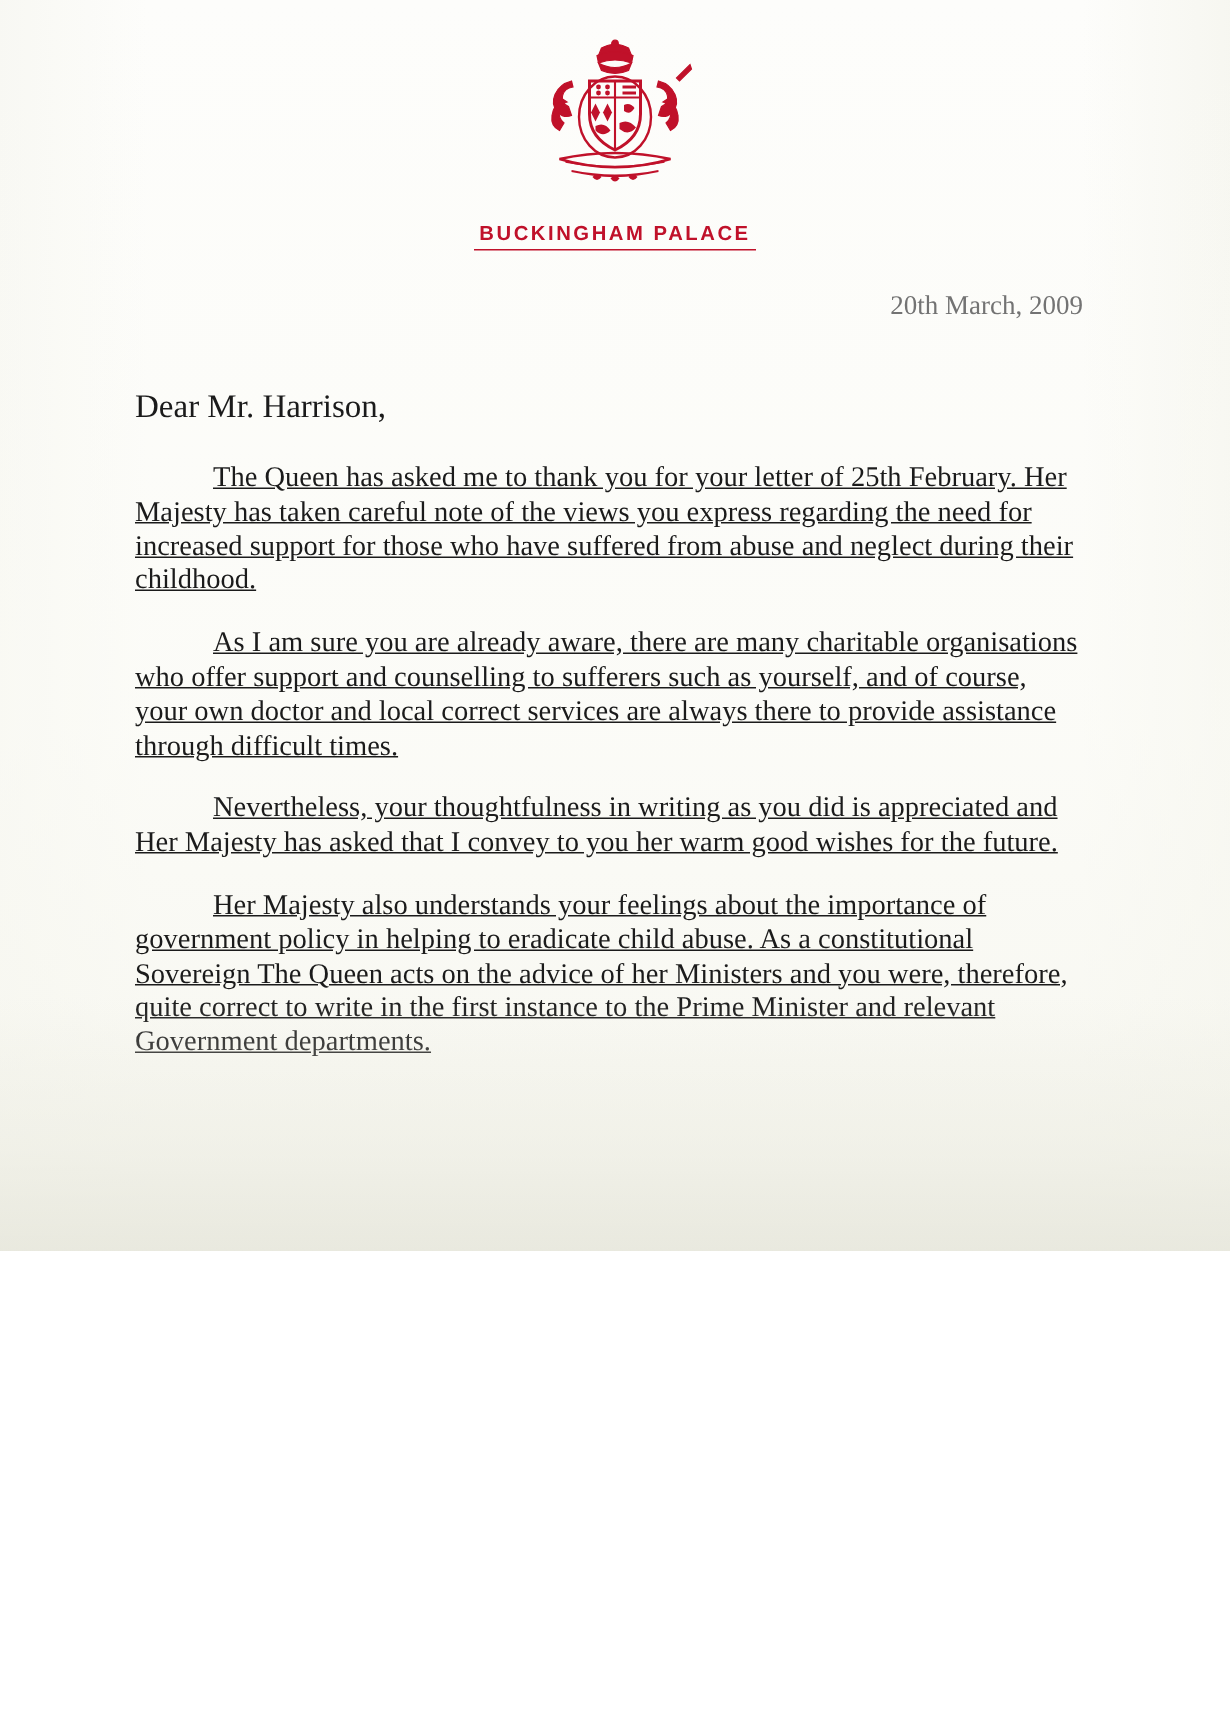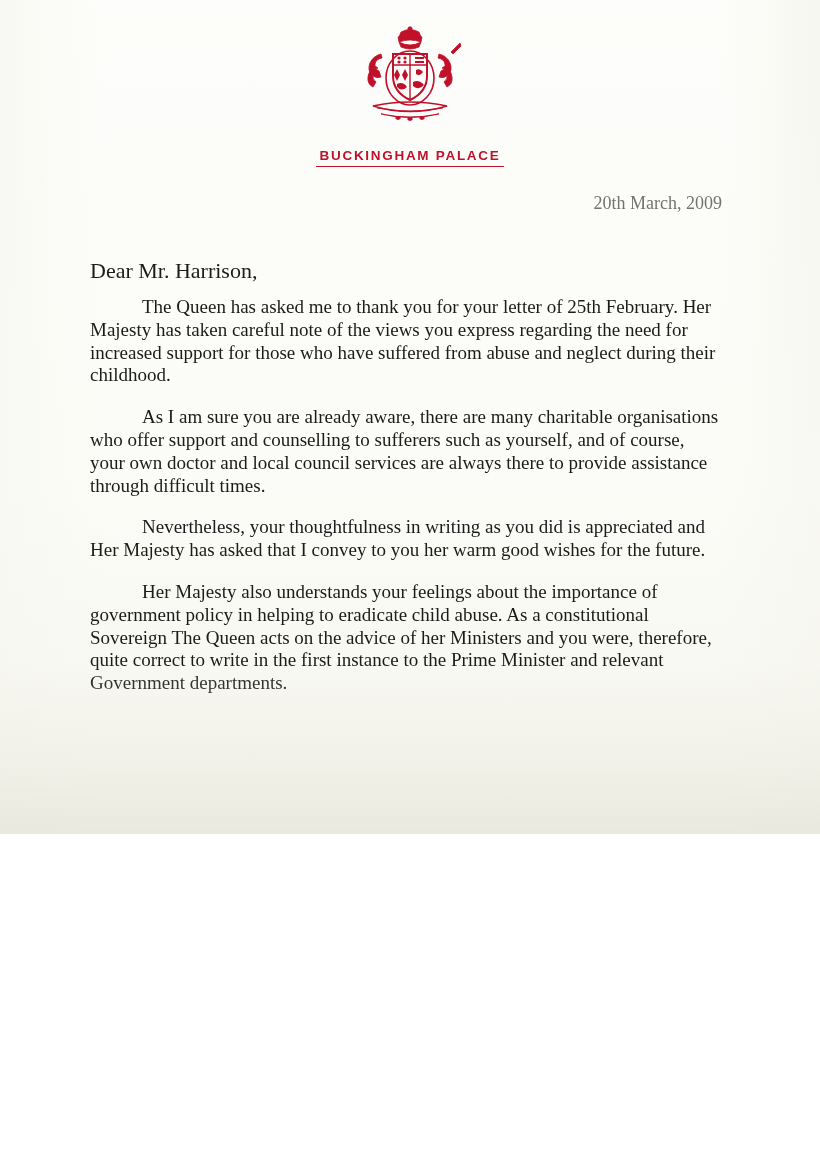--- a/index.html
+++ b/index.html
@@ -76,22 +76,23 @@
   .body-copy {
     position: absolute;
     top: 296px;
     left: 90px;
     width: 630px;
     font-size: 19px;
     line-height: 22.8px;
     color: #1b1b1b;
   }
   .body-copy p {
-    margin: 0 0 19px 0;
+    margin: 12px 0 19px 0;
     text-indent: 52px;
+    text-decoration: underline;
   }
   .closing {
     position: absolute;
     top: 838px;
     left: 90px;
     width: 630px;
     text-align: left;
     font-size: 19px;
     color: #0f172a;
   }
@@ -177,21 +178,21 @@
     <span>BUCKINGHAM PALACE</span>
     <div class="rule"></div>
   </div>
 
   <div class="date">20th March, 2009</div>
 
   <div class="salutation">Dear Mr. Harrison,</div>
 
   <div class="body-copy">
     <p>The Queen has asked me to thank you for your letter of 25th February.  Her Majesty has taken careful note of the views you express regarding the need for increased support for those who have suffered from abuse and neglect during their childhood.</p>
-    <p>As I am sure you are already aware, there are many charitable organisations who offer support and counselling to sufferers such as yourself, and of course, your own doctor and local council services are always there to provide assistance through difficult times.</p>
+    <p>As I am sure you are already aware, there are many charitable organisations who offer support and counselling to sufferers such as yourself, and of course, your own doctor and local correct services are always there to provide assistance through difficult times.</p>
     <p>Nevertheless, your thoughtfulness in writing as you did is appreciated and Her Majesty has asked that I convey to you her warm good wishes for the future.</p>
     <p>Her Majesty also understands your feelings about the importance of government policy in helping to eradicate child abuse.  As a constitutional Sovereign The Queen acts on the advice of her Ministers and you were, therefore, quite correct to write in the first instance to the Prime Minister and relevant Government departments.</p>
   </div>
 
   <div class="closing">
     <div class="yours">Yours sincerely,</div>
     <div class="redaction"></div>
     <div class="role">Senior Correspondence Officer</div>
   </div>
 

